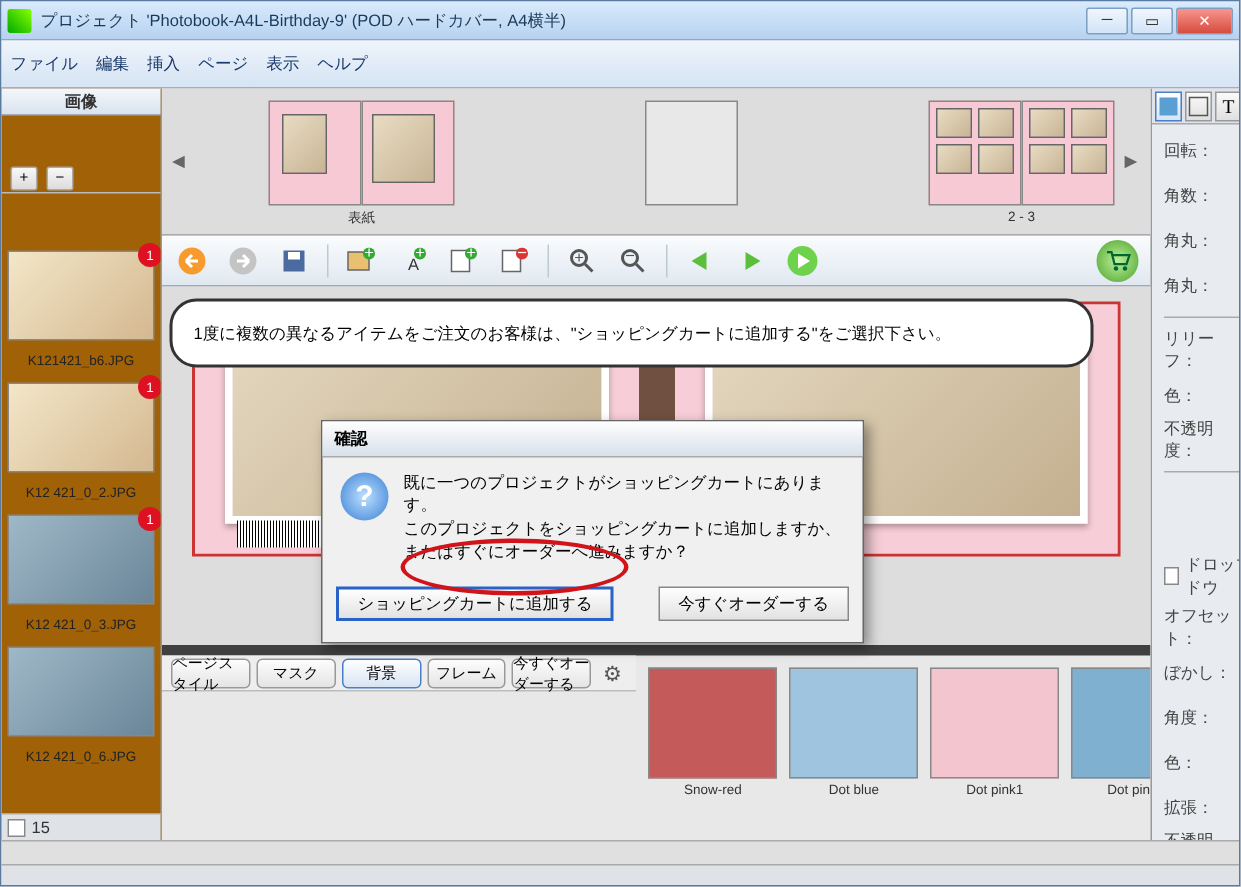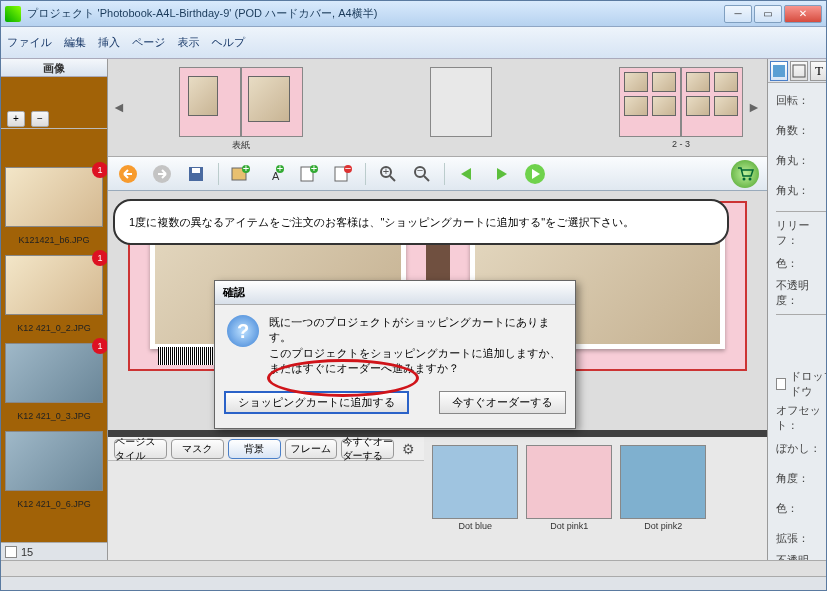--- a/index.html
+++ b/index.html
@@ -304,20 +304,24 @@
         <div class="tabs">
           <div class="tab">ページスタイル</div>
           <div class="tab">マスク</div>
           <div class="tab active">背景</div>
           <div class="tab">フレーム</div>
           <div class="tab">今すぐオーダーする</div>
           <div class="tab-gear">⚙</div>
         </div>
         <div class="swatches">
           <div class="swatch">
+              <div class="sw" style="background:#c45a5a"></div>
+              <div class="sw-label">Snow-red</div>
+            </div>
+          <div class="swatch">
               <div class="sw" style="background:#9fc4e0"></div>
               <div class="sw-label">Dot blue</div>
             </div>
           <div class="swatch">
               <div class="sw" style="background:#f3c6cf"></div>
               <div class="sw-label">Dot pink1</div>
             </div>
           <div class="swatch">
               <div class="sw" style="background:#7fb0cf"></div>
               <div class="sw-label">Dot pink2</div>

